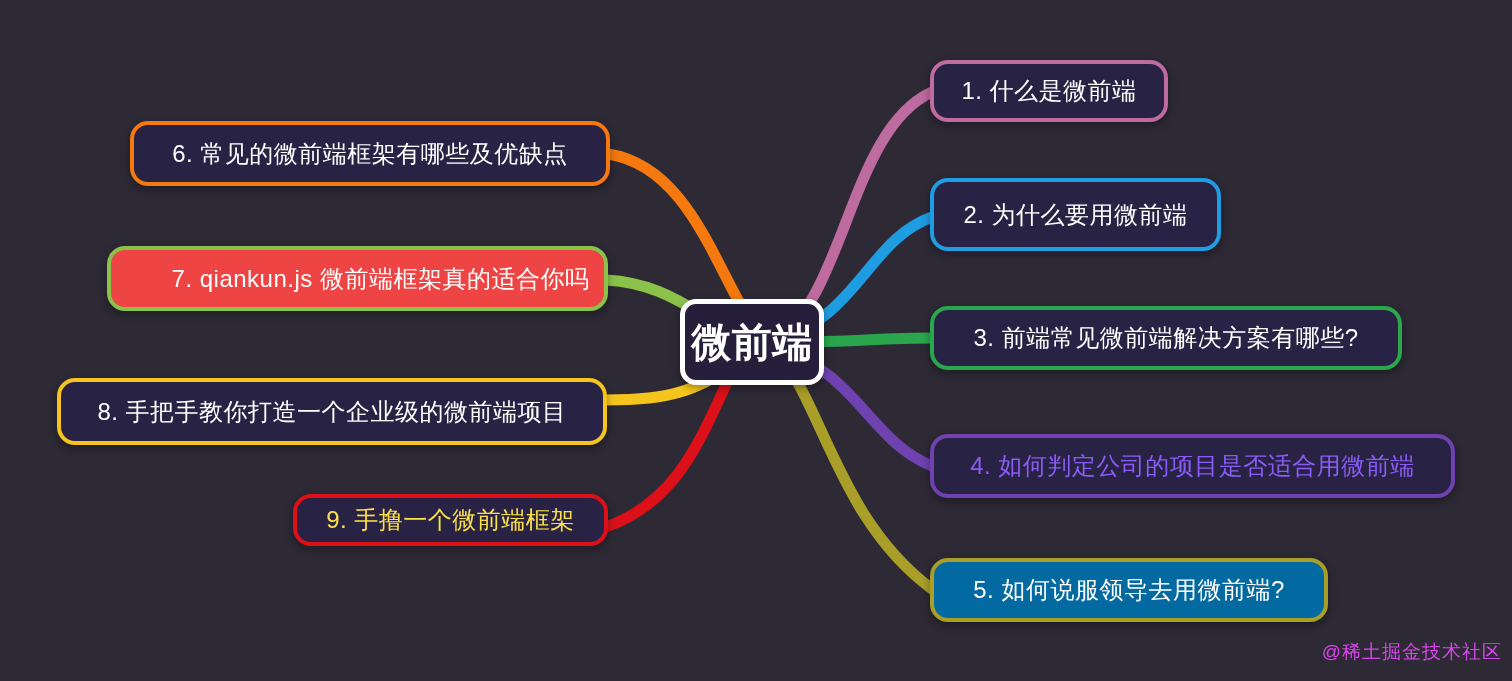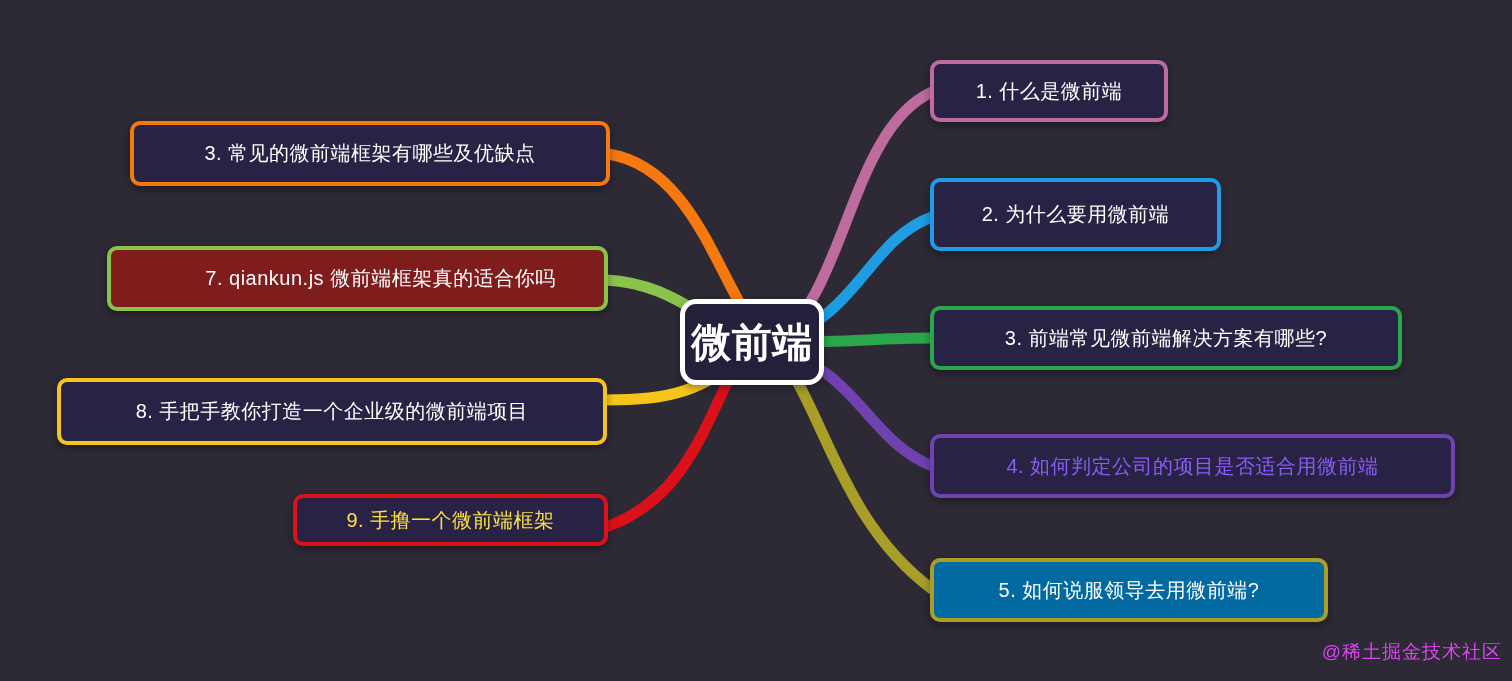--- a/index.html
+++ b/index.html
@@ -29,23 +29,23 @@
   }
   .node {
     position: absolute;
     z-index: 2;
     box-sizing: border-box;
     display: flex;
     align-items: center;
     justify-content: center;
     background: #282245;
     border: 4px solid #888;
-    border-radius: 10px;
+    border-radius: 18px;
     color: #ffffff;
-    font-size: 20px;
+    font-size: 24px;
     font-weight: 500;
     letter-spacing: 0.5px;
     white-space: nowrap;
     box-shadow: 0 3px 8px rgba(0,0,0,0.35);
     cursor: pointer;
   }
   .node.root {
     border: 5px solid #ffffff;
     border-radius: 16px;
     background: #251f3b;
@@ -98,24 +98,24 @@
 
   <div class="node" style="left: 930px; top: 434px; width: 525px; height: 64px; border-color: rgb(111, 66, 176); background: rgb(40, 34, 69); color: #8b5cf6;">
     <span>4. 如何判定公司的项目是否适合用微前端</span>
   </div>
 
   <div class="node" style="left: 930px; top: 558px; width: 398px; height: 64px; border-color: rgb(168, 158, 40); background: #0369a1; color: rgb(255, 255, 255);">
     <span>5. 如何说服领导去用微前端?</span>
   </div>
 
   <div class="node" style="left: 130px; top: 121px; width: 480px; height: 65px; border-color: rgb(245, 121, 15); background: rgb(40, 34, 69); color: rgb(255, 255, 255);">
-    <span>3. 常见的微前端框架有哪些及优缺点</span>
+    <span>6. 常见的微前端框架有哪些及优缺点</span>
   </div>
 
-  <div class="node" style="left: 107px; top: 246px; width: 501px; height: 65px; border-color: rgb(139, 195, 74); background: #7f1d1d; color: rgb(255, 255, 255); padding-left: 46px;">
+  <div class="node" style="left: 107px; top: 246px; width: 501px; height: 65px; border-color: rgb(139, 195, 74); background: #ef4444; color: rgb(255, 255, 255); padding-left: 46px;">
     <span>7. qiankun.js 微前端框架真的适合你吗</span>
   </div>
 
   <div class="node" style="left: 57px; top: 366px; width: 550px; height: 67px; border-color: rgb(246, 197, 29); background: rgb(40, 34, 69); color: rgb(255, 255, 255); margin-top: 12px;">
     <span>8. 手把手教你打造一个企业级的微前端项目</span>
   </div>
 
   <div class="node" style="left: 293px; top: 494px; width: 315px; height: 52px; border-color: rgb(220, 16, 24); background: rgb(40, 34, 69); color: #fde047;">
     <span>9. 手撸一个微前端框架</span>
   </div>

